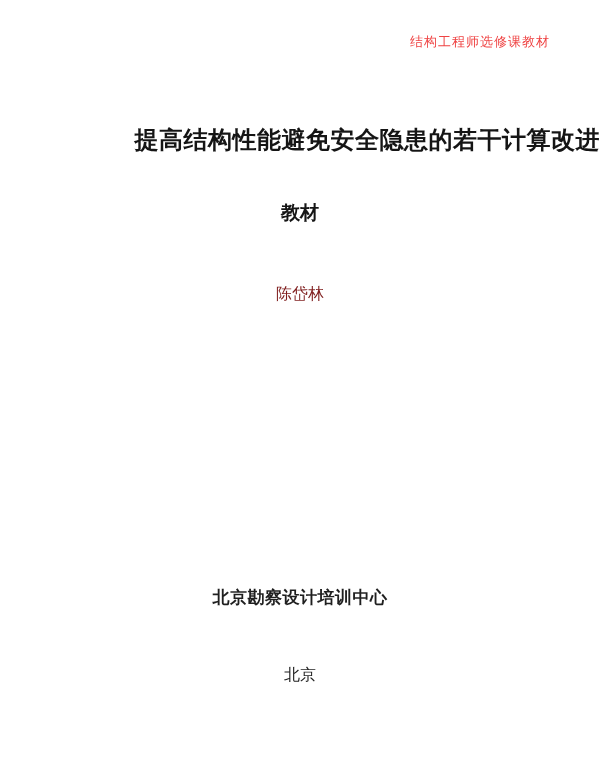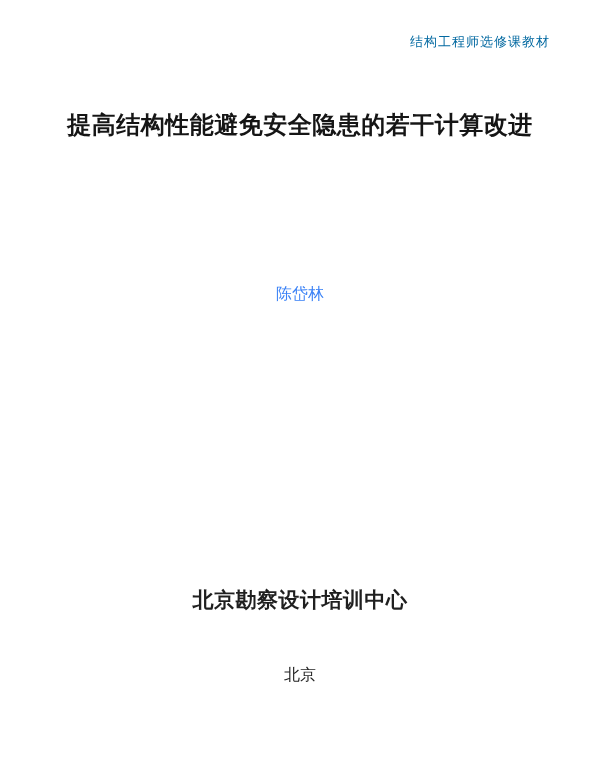--- a/index.html
+++ b/index.html
@@ -23,53 +23,54 @@
     text-align: center;
     white-space: nowrap;
   }
   .corner-label {
     position: absolute;
     top: 33px;
     right: 50px;
     font-size: 13px;
     font-weight: 400;
     letter-spacing: 1px;
-    color: #0369a1;
+    color: #ef4444;
     font-family: "Liberation Serif", serif;
   }
   .title-line1 {
-    top: 109px;
+    top: 124px;
     font-size: 24px;
     font-weight: 700;
     letter-spacing: 0.5px;
     color: #151515;
+    text-align: right;
   }
   .title-line2 {
     top: 157px;
     font-size: 24px;
     font-weight: 700;
     letter-spacing: 0.5px;
     color: #151515;
   }
   .subtitle {
     top: 200px;
     font-size: 19px;
     font-weight: 700;
     color: #151515;
   }
   .author-name {
     top: 284px;
     font-size: 16px;
     font-weight: 400;
-    color: #3b82f6;
+    color: #7f1d1d;
     font-family: "Liberation Serif", serif;
   }
   .org-name {
     top: 586px;
-    font-size: 21px;
+    font-size: 17px;
     font-weight: 600;
     letter-spacing: 0.5px;
     color: #1f1f1f;
     font-family: "Liberation Serif", serif;
   }
   .date-line {
     top: 626px;
     font-size: 16px;
     font-weight: 400;
     color: #222222;
@@ -86,20 +87,21 @@
 </head>
 <body>
 
 <div class="page">
 
   <div class="corner-label">结构工程师选修课教材</div>
 
   <div class="line title-line1">提高结构性能避免安全隐患的若干计算改进</div>
 
 
+  <div class="line subtitle">教材</div>
 
   <div class="line author-name">陈岱林</div>
 
   <div class="line org-name">北京勘察设计培训中心</div>
 
 
   <div class="line location">北京</div>
 
 </div>
 

